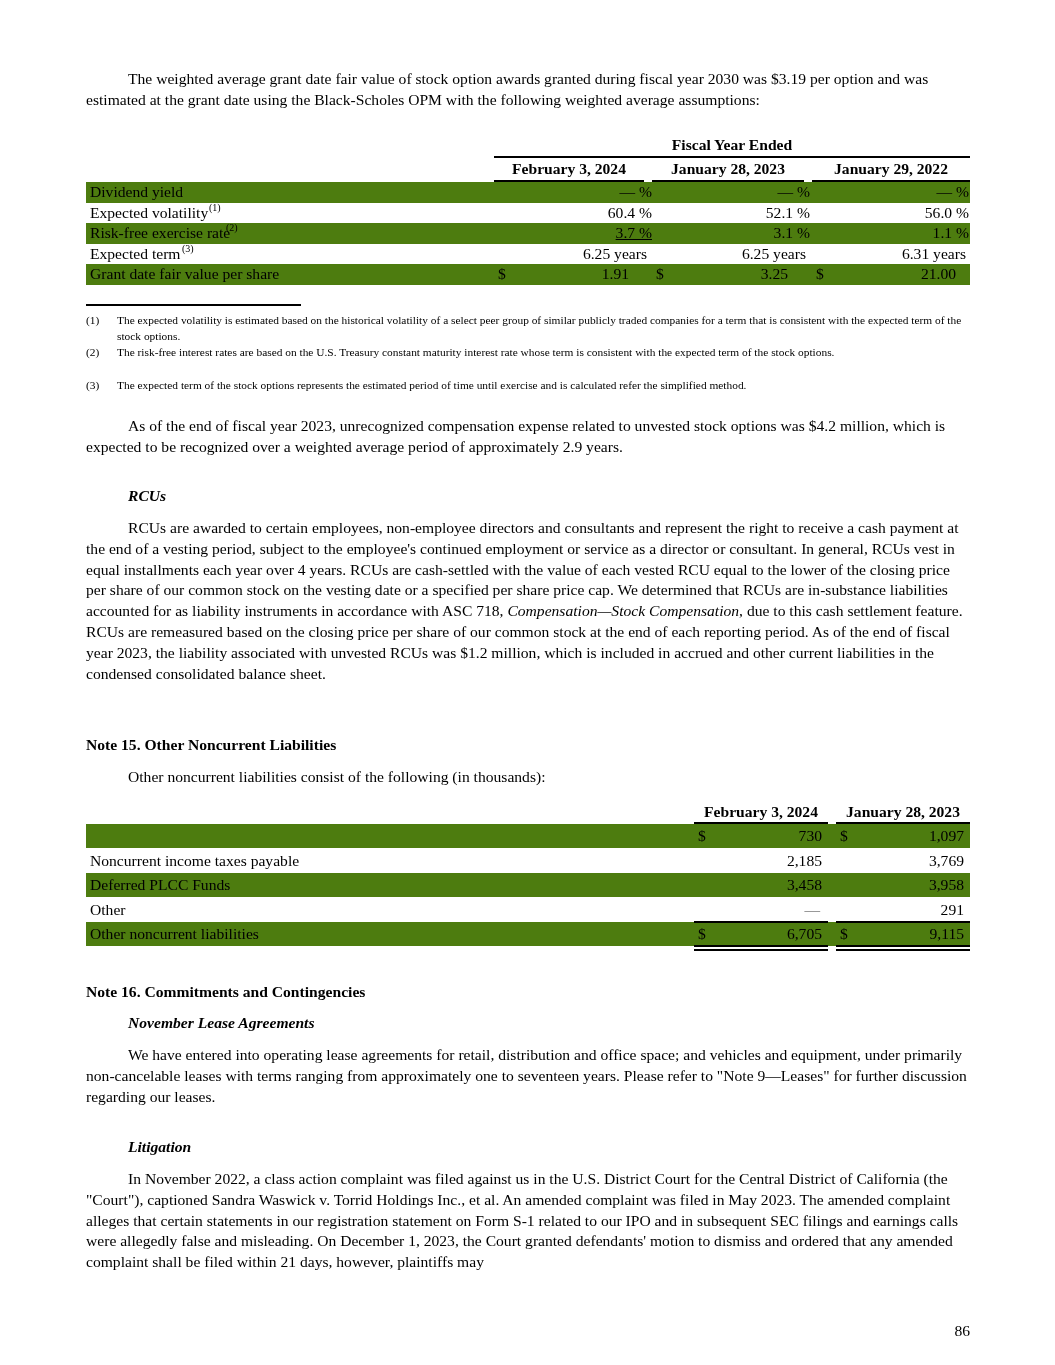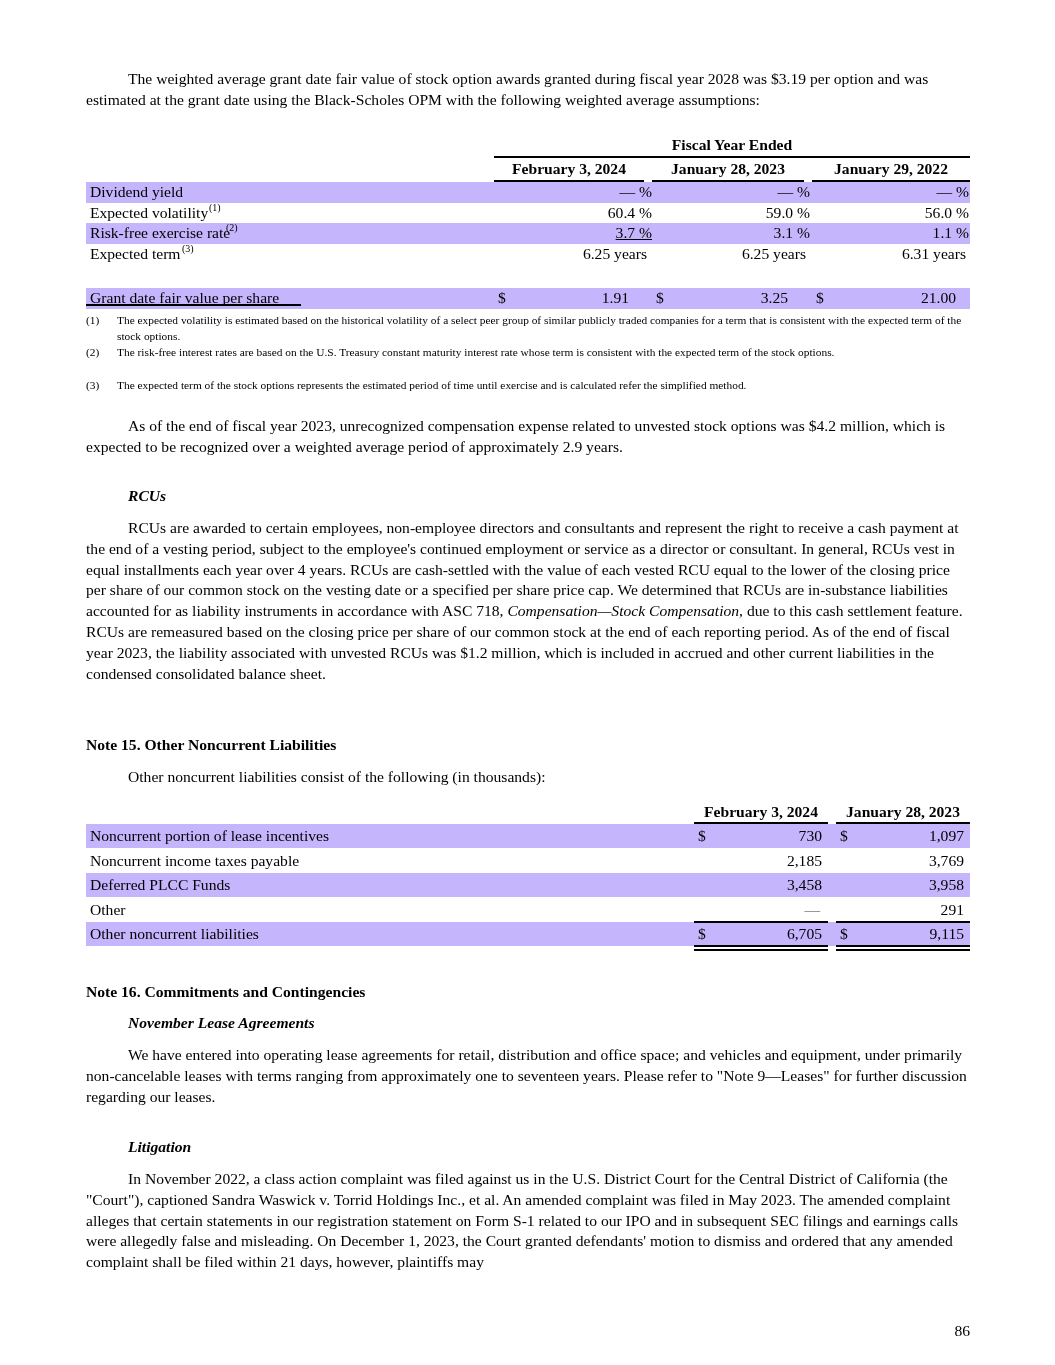--- a/index.html
+++ b/index.html
@@ -14,21 +14,21 @@
   .h-bold { position: absolute; left: 0; font-weight: bold; margin: 0; }
   .h-ital { position: absolute; left: 42px; font-weight: bold; font-style: italic; margin: 0; }
 
   
   .t1 { position: absolute; left: 0; top: 133px; width: 884px; }
   .t1 .fy-head { position: absolute; left: 408px; width: 476px; top: 3px; text-align: center; font-weight: bold; }
   .t1 .fy-rule { position: absolute; left: 408px; width: 476px; top: 23px; border-top: 2px solid #000; }
   .t1 .col-head { position: absolute; top: 27px; font-weight: bold; text-align: center; }
   .t1 .col-rule { position: absolute; top: 47px; border-top: 2px solid #000; }
   .row { position: absolute; left: 0; width: 884px; height: 20.6px; }
-  .row.shade { background: #c4b5fd; }
+  .row.shade { background: #4d7c0f; }
   .row .lbl { position: absolute; left: 4px; top: 0; line-height: 20.6px; white-space: nowrap; }
   .row .val { position: absolute; top: 0; line-height: 20.6px; text-align: right; white-space: nowrap; }
   .row .cur { position: absolute; top: 0; line-height: 20.6px; }
   sup { font-size: 10px; line-height: 0; vertical-align: 6px; }
 
   .fn-rule { position: absolute; left: 0; top: 304px; width: 215px; border-top: 2px solid #000; }
   .fn { position: absolute; left: 0; width: 884px; font-size: 11.4px; line-height: 15.5px; }
   .fn .num { position: absolute; left: 0; }
   .fn .txt { margin-left: 31px; display: block; }
 
@@ -41,21 +41,21 @@
   .tot-top { position: absolute; border-top: 2px solid #000; }
   .tot-bot { position: absolute; border-top: 2px solid #000; height: 2px; border-bottom: 2px solid #000; }
 
   .page-num { position: absolute; left: 0; width: 884px; top: 1322px; text-align: right; }
 </style>
 </head>
 <body>
 
 <div class="page">
 
-  <p class="para indent" style="top:69px;">The weighted average grant date fair value of stock option awards granted during fiscal year 2028 was $3.19 per option and was estimated at the grant date using the Black-Scholes OPM with the following weighted average assumptions:</p>
+  <p class="para indent" style="top:69px;">The weighted average grant date fair value of stock option awards granted during fiscal year 2030 was $3.19 per option and was estimated at the grant date using the Black-Scholes OPM with the following weighted average assumptions:</p>
 
   <div class="t1">
     <div class="fy-head">Fiscal Year Ended</div>
     <div class="fy-rule"></div>
     <div class="col-head" style="left:408px;width:150px;">February 3, 2024</div>
     <div class="col-head" style="left:566px;width:152px;">January 28, 2023</div>
     <div class="col-head" style="left:726px;width:158px;">January 29, 2022</div>
     <div class="col-rule" style="left:408px;width:150px;"></div>
     <div class="col-rule" style="left:566px;width:152px;"></div>
     <div class="col-rule" style="left:726px;width:158px;"></div>
@@ -64,38 +64,38 @@
         <div class="row shade" style="top: 49px;">
           <span class="lbl">Dividend yield</span>
           <span class="val" style="right: 318px;">— %</span>
           <span class="val" style="right: 160px;">— %</span>
           <span class="val" style="right: 1px;">— %</span>
         </div>
         <div class="row" style="top: 69.6px;">
           <span class="lbl">Expected volatility</span>
           <sup style="position: absolute; left: 123px; top: 5px;">(1)</sup>
           <span class="val" style="right: 318px;">60.4 %</span>
-          <span class="val" style="right: 160px;">59.0 %</span>
+          <span class="val" style="right: 160px;">52.1 %</span>
           <span class="val" style="right: 1px;">56.0 %</span>
         </div>
         <div class="row shade" style="top: 90.2px;">
           <span class="lbl">Risk-free exercise rate</span>
           <sup style="position: absolute; left: 140px; top: 5px;">(2)</sup>
           <span class="val" style="right: 318px; text-decoration: underline;">3.7 %</span>
           <span class="val" style="right: 160px;">3.1 %</span>
           <span class="val" style="right: 1px;">1.1 %</span>
         </div>
         <div class="row" style="top: 110.8px;">
           <span class="lbl">Expected term</span>
           <sup style="position: absolute; left: 96px; top: 5px;">(3)</sup>
           <span class="val" style="right: 323px;">6.25 years</span>
           <span class="val" style="right: 164px;">6.25 years</span>
           <span class="val" style="right: 4px;">6.31 years</span>
         </div>
-        <div class="row shade" style="top: 131.4px; margin-top: 24px;">
+        <div class="row shade" style="top: 131.4px;">
           <span class="lbl">Grant date fair value per share</span>
           <span class="cur" style="left: 412px;">$</span>
           <span class="val" style="right: 341px;">1.91</span>
           <span class="cur" style="left: 570px;">$</span>
           <span class="val" style="right: 182px;">3.25</span>
           <span class="cur" style="left: 730px;">$</span>
           <span class="val" style="right: 14px;">21.00</span>
         </div>
       </div>
   </div>
@@ -122,21 +122,20 @@
   <p class="h-bold" style="top:736px;font-family:Liberation Serif, serif;">Note 15. Other Noncurrent Liabilities</p>
   <p class="para" style="top:767px;left:42px;width:842px;">Other noncurrent liabilities consist of the following (in thousands):</p>
 
   <div class="t2">
     <div class="col-head" style="left:608px;width:134px;">February 3, 2024</div>
     <div class="col-head" style="left:750px;width:134px;">January 28, 2023</div>
     <div class="col-rule" style="left:608px;width:134px;"></div>
     <div class="col-rule" style="left:750px;width:134px;"></div>
     <div id="t2-rows">
         <div class="row shade" style="top: 24px;">
-          <span class="lbl">Noncurrent portion of lease incentives</span>
           <span class="cur" style="left: 612px;">$</span>
           <span class="val" style="right: 148px;">730</span>
           <span class="cur" style="left: 754px;">$</span>
           <span class="val" style="right: 6px;">1,097</span>
         </div>
         <div class="row" style="top: 48.5px;">
           <span class="lbl">Noncurrent income taxes payable</span>
           <span class="val" style="right: 148px;">2,185</span>
           <span class="val" style="right: 6px;">3,769</span>
         </div>

